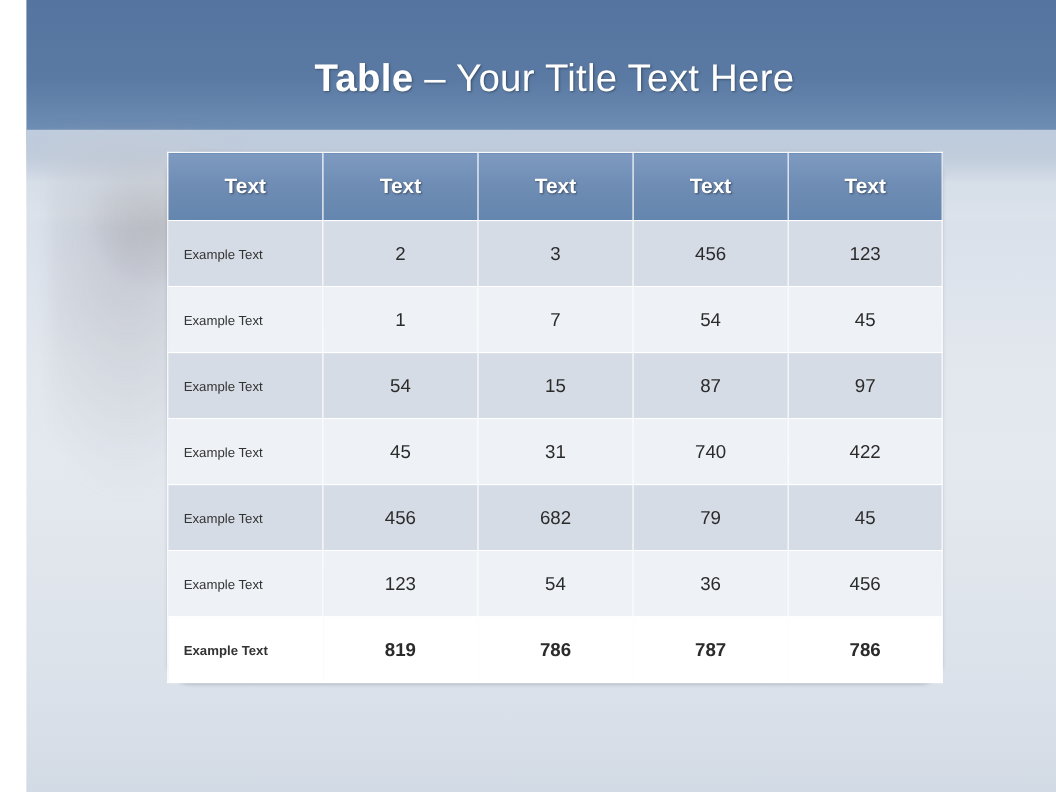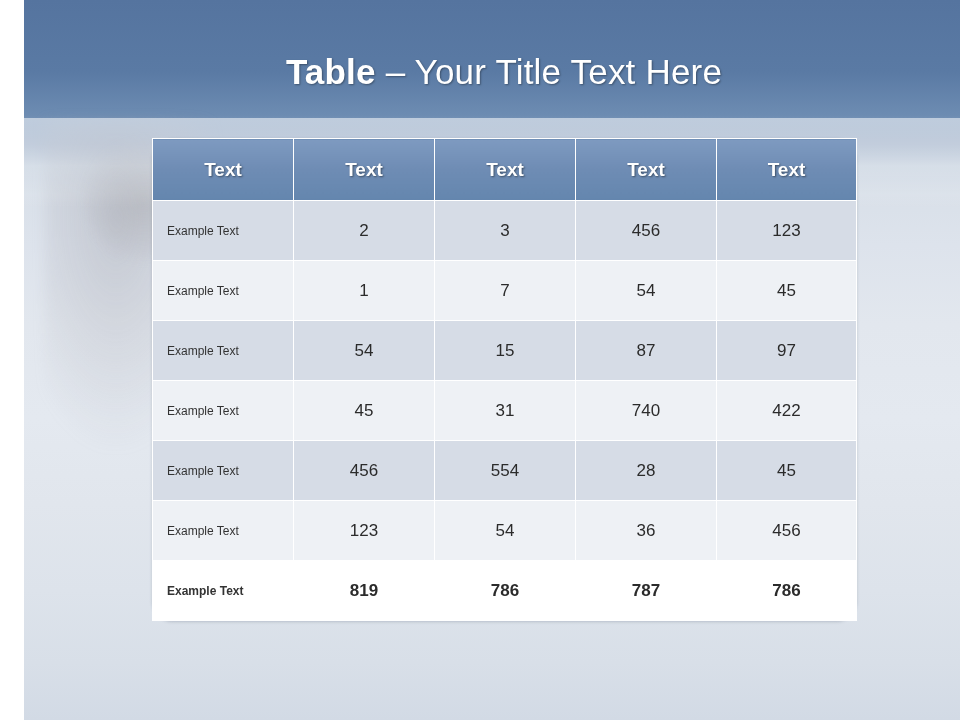--- a/index.html
+++ b/index.html
@@ -195,22 +195,22 @@
         <tr class="even">
           <td class="label-cell">Example Text</td>
           <td>45</td>
           <td>31</td>
           <td>740</td>
           <td>422</td>
         </tr>
         <tr class="odd">
           <td class="label-cell">Example Text</td>
           <td>456</td>
-          <td>554</td>
-          <td>28</td>
+          <td>682</td>
+          <td>79</td>
           <td>45</td>
         </tr>
         <tr class="even">
           <td class="label-cell">Example Text</td>
           <td>123</td>
           <td>54</td>
           <td>36</td>
           <td>456</td>
         </tr>
         <tr class="total">

